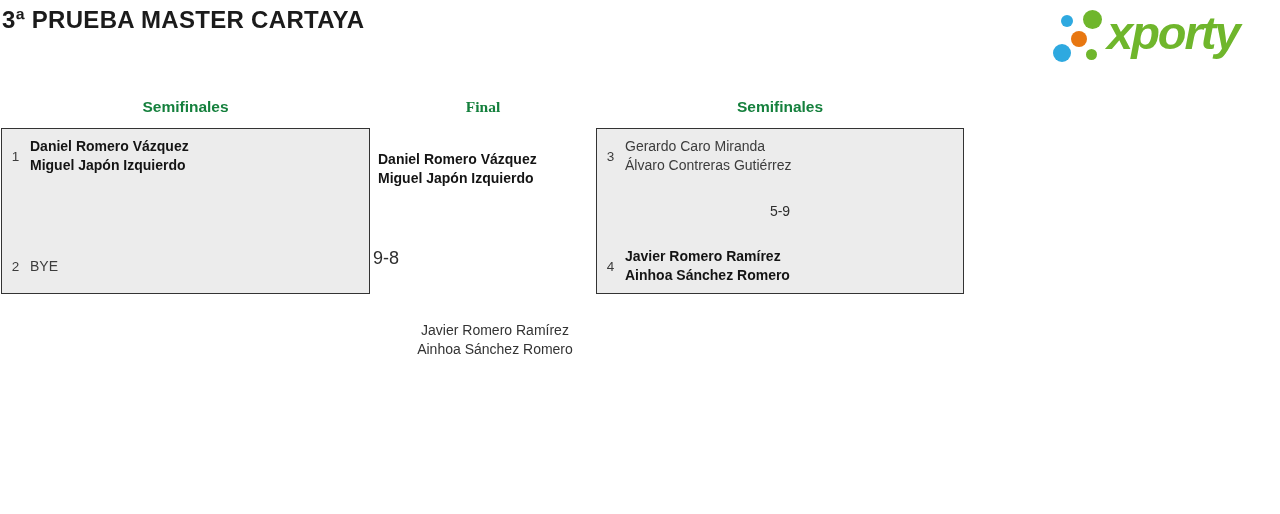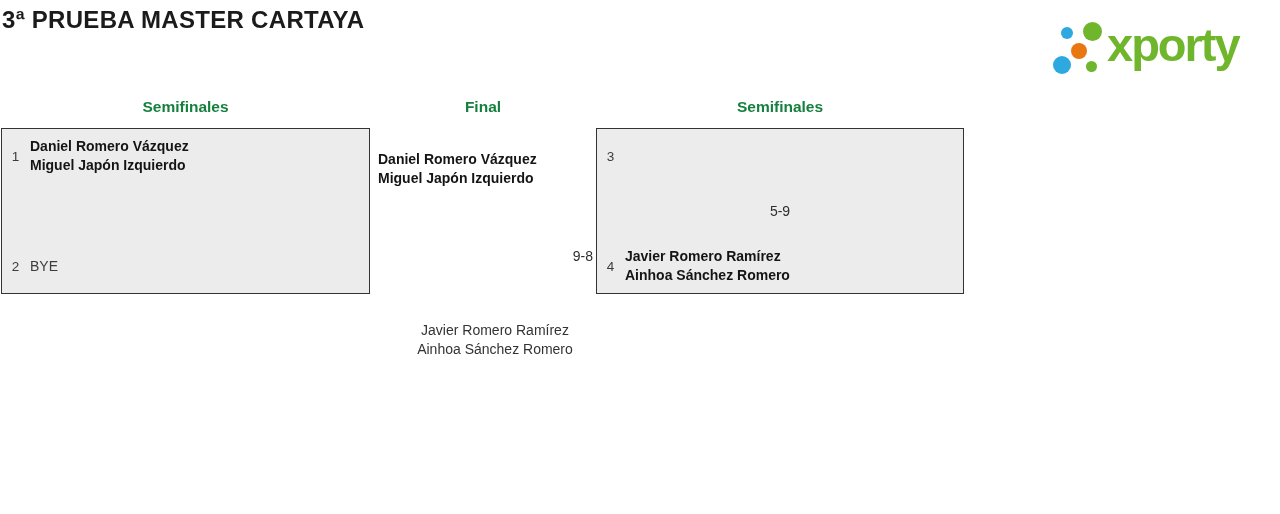--- a/index.html
+++ b/index.html
@@ -20,21 +20,21 @@
     top: 3px;
     color: #1b1b1b;
     font-weight: bold;
     font-size: 24px;
     line-height: 34px;
     letter-spacing: 0.3px;
     white-space: nowrap;
   }
 
   
-  .logo { position: absolute; left: 1050px; top: 12px; width: 230px; height: 80px; cursor: pointer; }
+  .logo { position: absolute; left: 1050px; top: 0; width: 230px; height: 80px; cursor: pointer; font-style: italic; }
   .dot { position: absolute; border-radius: 50%; }
   .dot-blue-small  { left: 11px; top: 15px; width: 12px; height: 12px; }
   .dot-green-large { left: 33px; top: 10px; width: 19px; height: 19px; }
   .dot-orange     { left: 21px; top: 31px; width: 16px; height: 16px; }
   .dot-blue-large  { left:  3px; top: 44px; width: 18px; height: 18px; }
   .dot-green-small { left: 36px; top: 49px; width: 11px; height: 11px; }
   .wordmark {
     position: absolute;
     left: 57px;
     top: 9px;
@@ -47,21 +47,21 @@
   
   .round-header {
     position: absolute;
     top: 98px;
     text-align: center;
     font-size: 15.5px;
     font-weight: bold;
     color: #15803d;
   }
   .rh-left  { left: 0;     width: 371px; }
-  .rh-mid   { left: 373px; width: 220px; }
+  .rh-mid   { left: 373px; width: 220px; font-family: Liberation Serif, serif; }
   .rh-right { left: 596px; width: 368px; }
 
   
   .match-box {
     position: absolute;
     top: 128px;
     height: 166px;
     background: #ececec;
     border: 1px solid #333333;
   }
@@ -109,22 +109,22 @@
     line-height: 19px;
     font-weight: bold;
     color: #141414;
     white-space: nowrap;
   }
   .final-score {
     position: absolute;
     left: 373px;
     width: 220px;
     top: 248px;
-    text-align: right;
-    font-size: 14px;
+    text-align: left;
+    font-size: 18px;
     color: #2e2e2e;
   }
   .final-winner {
     position: absolute;
     left: 385px;
     width: 220px;
     top: 321px;
     text-align: center;
     font-size: 14px;
     line-height: 19px;
@@ -174,20 +174,24 @@
 </div>
 <div class="final-score">9-8</div>
 <div class="final-winner">
   <div>Javier Romero Ramírez</div>
   <div>Ainhoa Sánchez Romero</div>
 </div>
 
 <div class="match-box box-right">
   <div class="team team-top">
     <span class="seed">3</span>
+    <div class="players players-loser">
+      <div>Gerardo Caro Miranda</div>
+      <div>Álvaro Contreras Gutiérrez</div>
+    </div>
   </div>
   <div class="box-score">5-9</div>
   <div class="team team-bottom">
     <span class="seed">4</span>
     <div class="players players-winner">
       <div>Javier Romero Ramírez</div>
       <div>Ainhoa Sánchez Romero</div>
     </div>
   </div>
 </div>

